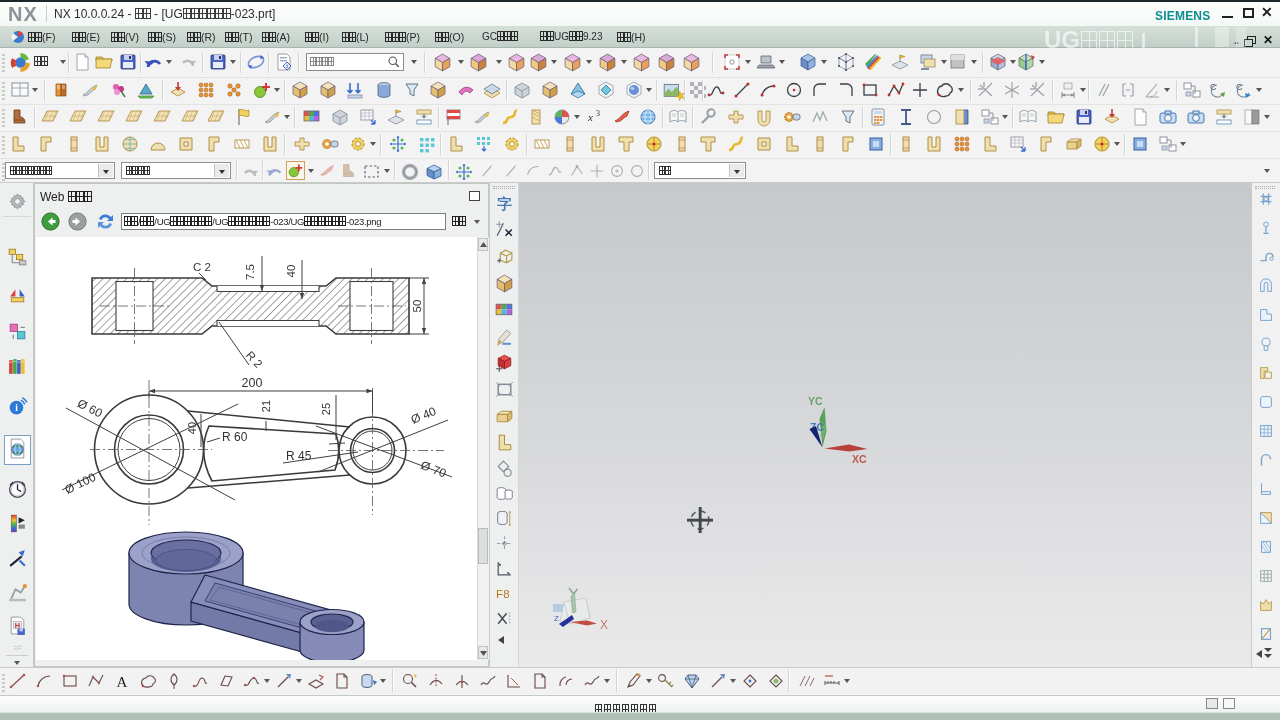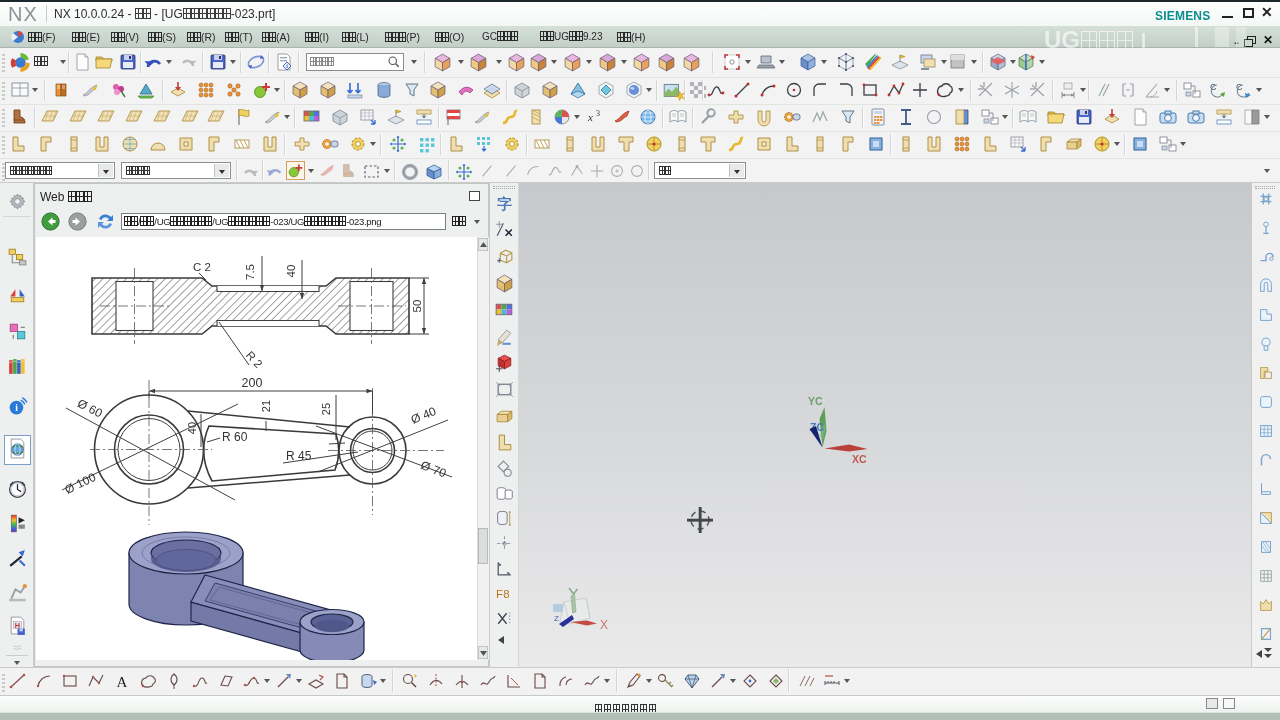--- a/index.html
+++ b/index.html
@@ -874,21 +874,21 @@
         <circle cx="8" cy="9" r="4.5" stroke="#6a4a4a" stroke-width="1.1" fill="none"></circle>
         <path d="M11.5 12.5 16 17" stroke="#6a4a4a" stroke-width="1.6"></path>
         <path d="M8 7v4M6 9h4" stroke="#3a68c8" stroke-width="1.1"></path>
       </symbol>
       <symbol id="bhand" viewBox="0 0 20 20">
         <path d="M4 15c2-6 4-8 6-8l4-3 2 2-3 4c0 2-2 4-5 6z" stroke="#6a4a4a" stroke-width="1.1" fill="none"></path>
         <circle cx="15" cy="5" r="1.8" fill="#6888c8"></circle>
       </symbol>
     </svg>
     <div class="abs" style="left:0;top:0;width:1280px;height:26px;background:linear-gradient(#fdfefd,#f4f8f5);border-top:2px solid #1c262b"></div>
-    <div class="abs" style="left:8px;top:3px;font-size:20px;color:#8d9399;font-weight:normal;white-space:nowrap;letter-spacing:1px">NX</div>
+    <div class="abs" style="left:8px;top:3px;font-size:20px;color:#8d9399;font-weight:bold;white-space:nowrap;letter-spacing:1px">NX</div>
     <div class="abs" style="left:46px;top:5px;width:1px;height:17px;background:#c9cecb"></div>
     <div class="abs" style="left:54px;top:7px;font-size:12px;color:#2d2d2d;font-weight:normal;white-space:nowrap;">NX 10.0.0.24 - <span class="g" style="width:8px;height:11px;border-color:#3c3c3c;margin:0 0px;vertical-align:-1px;background:linear-gradient(#3c3c3c,#3c3c3c) 50% 0/1px 100% no-repeat,linear-gradient(#3c3c3c,#3c3c3c) 0 50%/100% 1px no-repeat"></span><span class="g" style="width:8px;height:11px;border-color:#3c3c3c;margin:0 0px;vertical-align:-1px;background:linear-gradient(#3c3c3c,#3c3c3c) 50% 0/1px 100% no-repeat,linear-gradient(#3c3c3c,#3c3c3c) 0 50%/100% 1px no-repeat"></span> - [UG<span class="g" style="width:8px;height:11px;border-color:#3c3c3c;margin:0 0px;vertical-align:-1px;background:linear-gradient(#3c3c3c,#3c3c3c) 50% 0/1px 100% no-repeat,linear-gradient(#3c3c3c,#3c3c3c) 0 50%/100% 1px no-repeat"></span><span class="g" style="width:8px;height:11px;border-color:#3c3c3c;margin:0 0px;vertical-align:-1px;background:linear-gradient(#3c3c3c,#3c3c3c) 50% 0/1px 100% no-repeat,linear-gradient(#3c3c3c,#3c3c3c) 0 50%/100% 1px no-repeat"></span><span class="g" style="width:8px;height:11px;border-color:#3c3c3c;margin:0 0px;vertical-align:-1px;background:linear-gradient(#3c3c3c,#3c3c3c) 50% 0/1px 100% no-repeat,linear-gradient(#3c3c3c,#3c3c3c) 0 50%/100% 1px no-repeat"></span><span class="g" style="width:8px;height:11px;border-color:#3c3c3c;margin:0 0px;vertical-align:-1px;background:linear-gradient(#3c3c3c,#3c3c3c) 50% 0/1px 100% no-repeat,linear-gradient(#3c3c3c,#3c3c3c) 0 50%/100% 1px no-repeat"></span><span class="g" style="width:8px;height:11px;border-color:#3c3c3c;margin:0 0px;vertical-align:-1px;background:linear-gradient(#3c3c3c,#3c3c3c) 50% 0/1px 100% no-repeat,linear-gradient(#3c3c3c,#3c3c3c) 0 50%/100% 1px no-repeat"></span><span class="g" style="width:8px;height:11px;border-color:#3c3c3c;margin:0 0px;vertical-align:-1px;background:linear-gradient(#3c3c3c,#3c3c3c) 50% 0/1px 100% no-repeat,linear-gradient(#3c3c3c,#3c3c3c) 0 50%/100% 1px no-repeat"></span>-023.prt]</div>
     <div class="abs" style="left:1155px;top:9px;font-size:12px;color:#0c8e90;font-weight:bold;white-space:nowrap;letter-spacing:.2px">SIEMENS</div>
     <div class="abs" style="left:1222px;top:16px;width:11px;height:2px;background:#222"></div>
     <div class="abs" style="left:1243px;top:8px;width:11px;height:10px;border:2px solid #222"></div>
     <div class="abs" style="left:1261px;top:4px;font-size:14px;color:#222;font-weight:bold;white-space:nowrap;">✕</div>
     <div class="abs" style="left:0;top:26px;width:1280px;height:22px;background:linear-gradient(#d5dfd9,#c2cfc8);border-bottom:1px solid #a8b5ae"></div>
     <svg class="ic" style="left:10px;top:29px" width="16" height="16">
       <circle cx="8" cy="8" r="6" fill="#3a7ad0"></circle>
       <path d="M8 2a6 6 0 0 1 5 3L8 8z" fill="#e04040"></path>

